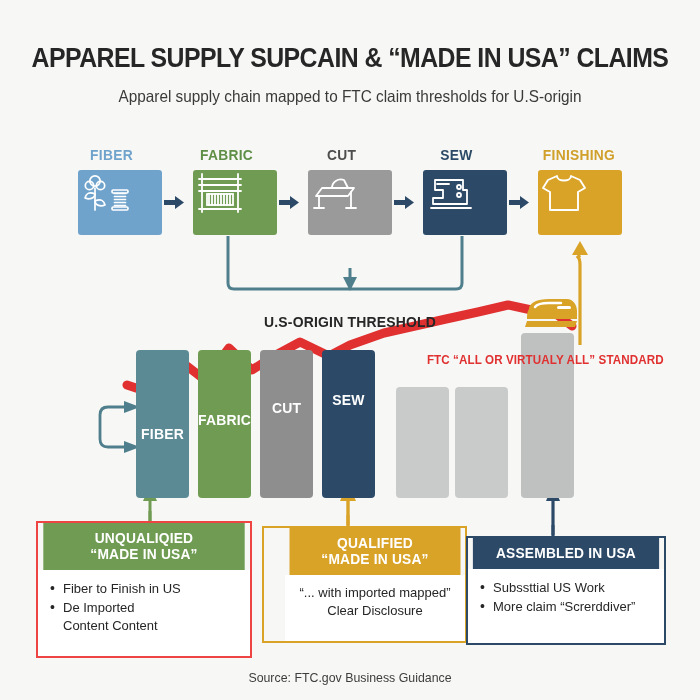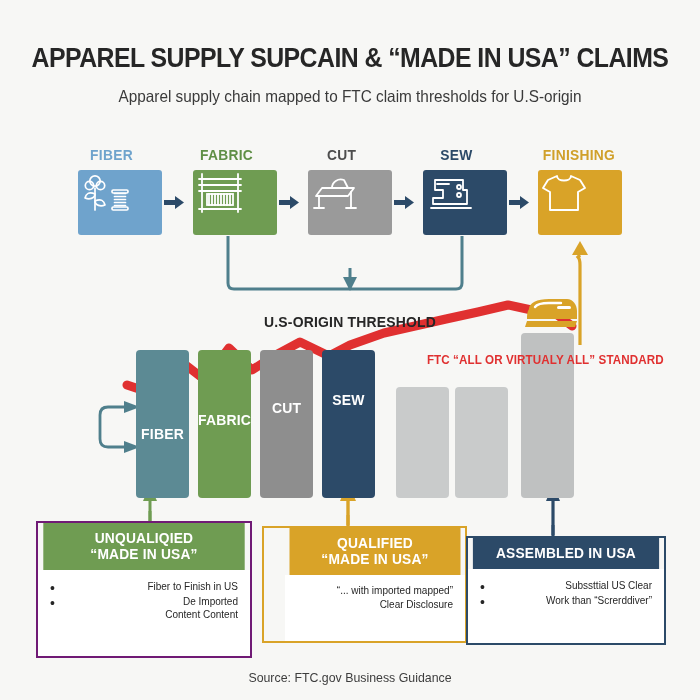--- a/index.html
+++ b/index.html
@@ -63,23 +63,23 @@
   
   .callout{position:absolute;}
   .callout .cap{
     color:#fff;font-weight:bold;font-size:14.5px;text-align:center;
     padding:7px 4px 8px;line-height:1.12;letter-spacing:0.2px;
     transform:scaleX(0.95);
   }
   .callout .body{
     background:#ffffff;
     padding:9px 12px;
-    font-size:10px;line-height:1.35;text-align:right;
-  }
-  .callout.green{border:2px solid #701a75;}
+    font-size:13px;line-height:1.35;
+  }
+  .callout.green{border:2px solid #ef4444;}
   .callout.green .cap{background:#6f9c52;}
   .callout.gold{border:2px solid #d9a328;}
   .callout.gold .cap{background:#d9a328;}
   .callout.navy{border:2px solid #2c4a६8;}
   .callout.navy{border:2px solid #2c4a68;}
   .callout.navy .cap{background:#2c4a68;}
   .bullets{list-style:none;margin:0;padding:0;}
   .bullets li{position:relative;padding-left:13px;margin:1px 0;}
   .bullets li:before{content:"•";position:absolute;left:0;top:-1px;font-size:14px;}
   .centered{text-align:center;}
@@ -253,21 +253,21 @@
       <div>Clear Disclosure</div>
     </div>
   </div>
 
   <div class="callout navy" style="left:466px;top:521px;width:196px;">
     <div class="cap">
       <div>ASSEMBLED IN USA</div>
     </div>
     <div class="body" style="height:56px;">
       <ul class="bullets">
-        <li>Subssttial US Clear</li>
-        <li>Work than “Screrddiver”</li>
+        <li>Subssttial US Work</li>
+        <li>More claim “Screrddiver”</li>
       </ul>
     </div>
   </div>
 
   <div class="source">Source: FTC.gov Business Guidance</div>
 
 </div>
 
 </body></html>

